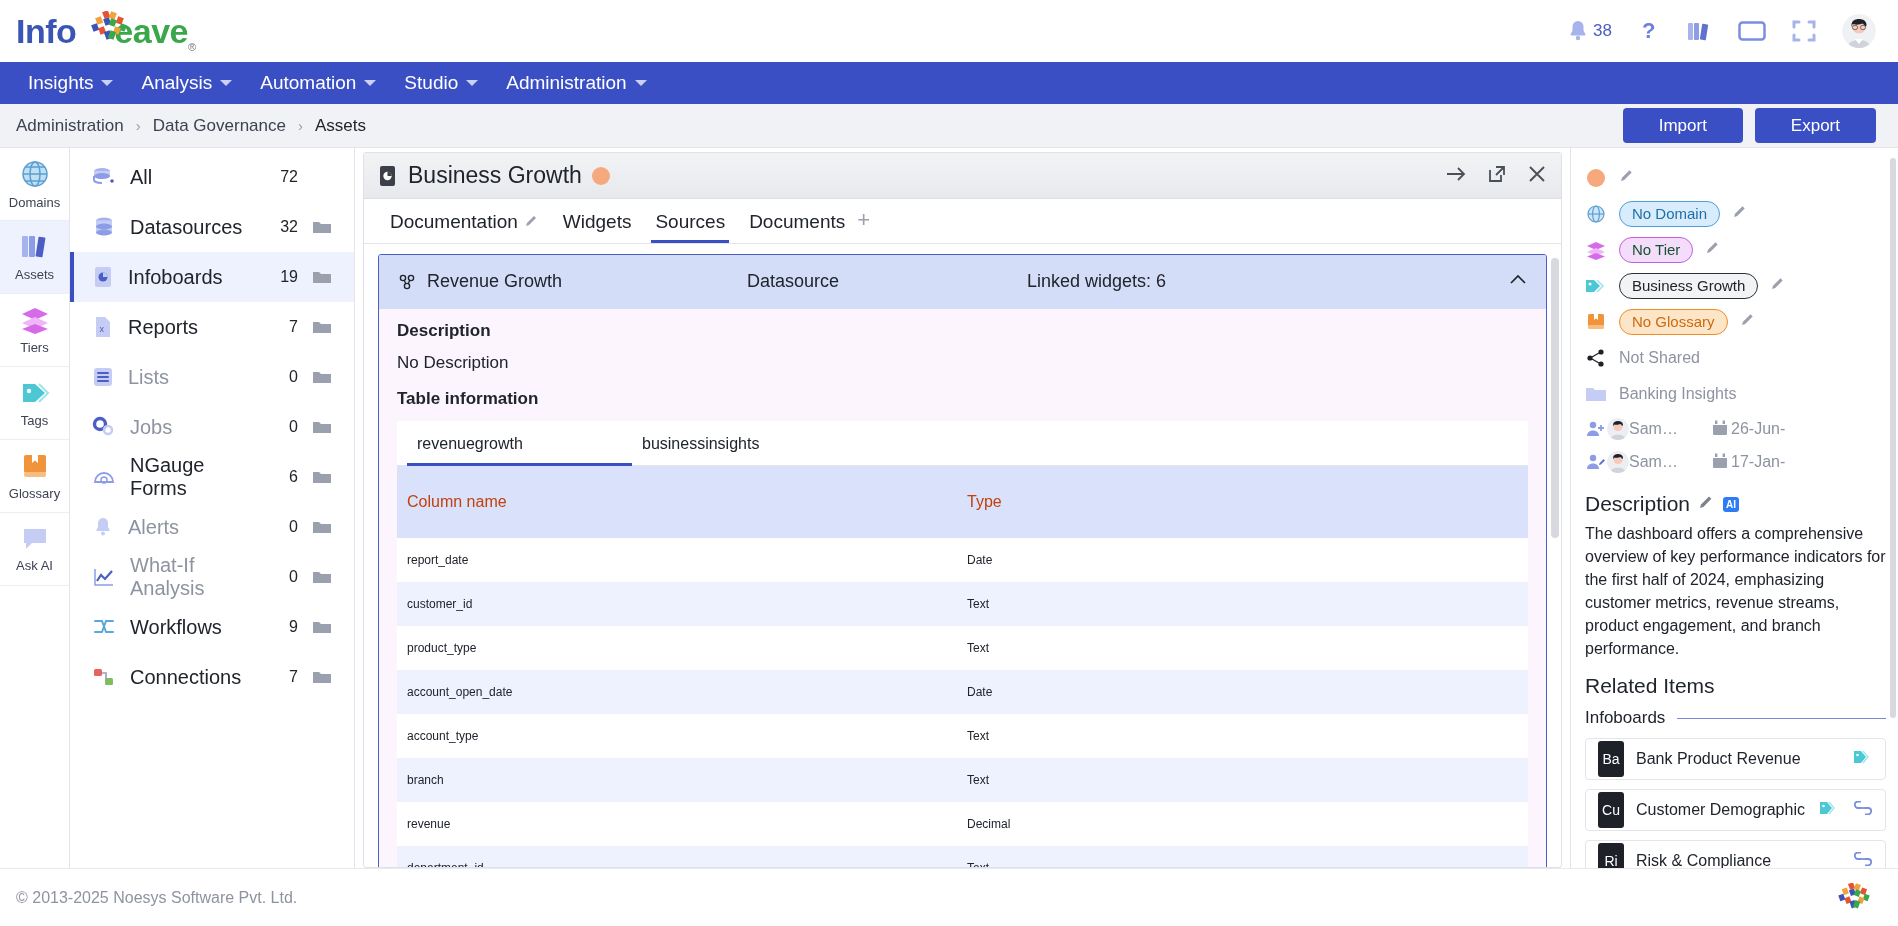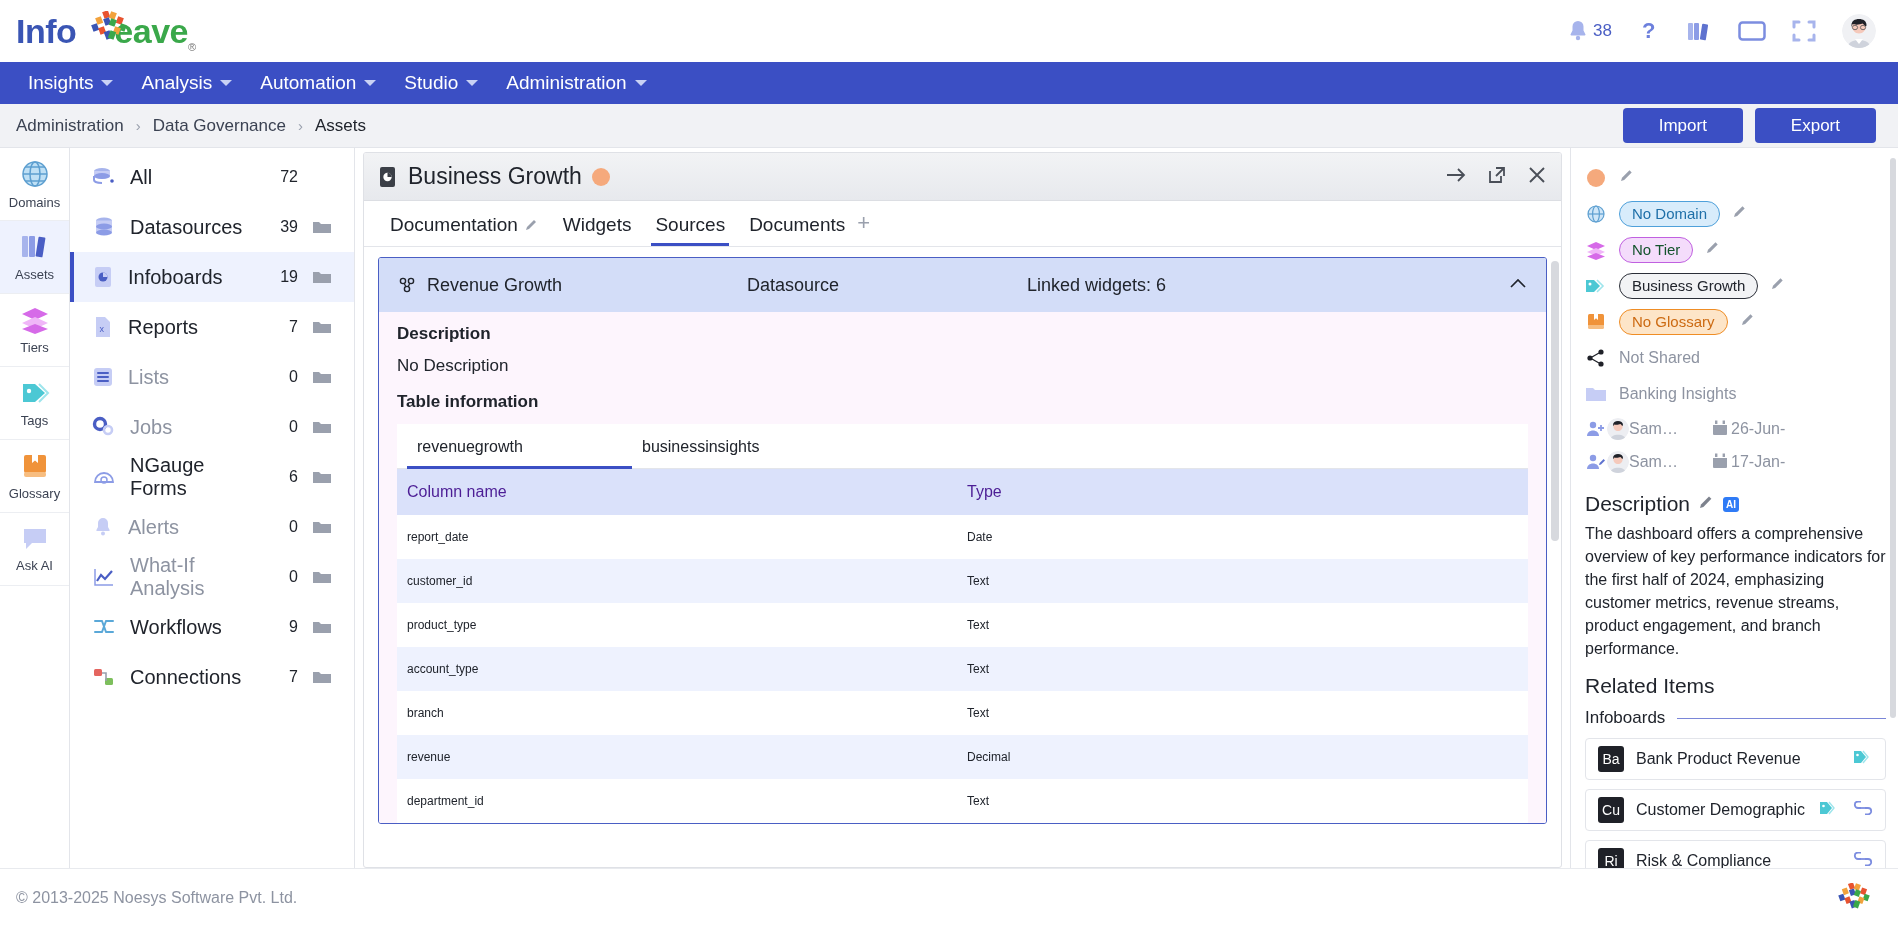--- a/index.html
+++ b/index.html
@@ -141,22 +141,22 @@
   .ti-tab {
     font-size: 16px; color: #20242c; padding: 14px 10px 12px 10px; width: 225px; cursor: pointer;
     position: relative;
   }
   .ti-tab.active::after {
     content:""; position:absolute; left:0; right:0; bottom:-1px; height:3px; background:#3b4fc4;
   }
 
   .dtable { width: 100%; border-collapse: collapse; }
   .dtable th {
-    background: #dae1fa; text-align: left; font-weight: 400; font-size: 16px; color: #4c1d95;
-    padding: 14px 10px; height: 46px;
+    background: #dae1fa; text-align: left; font-weight: 400; font-size: 16px; color: #c2410c;
+    padding: 27px 10px; height: 46px;
   }
   .dtable td { font-size: 12px; color: #20242c; padding: 14px 10px; height: 44px; border: none; }
   .dtable tbody tr:nth-child(even) { background: #eef2fe; }
   .dtable tbody tr:nth-child(odd) { background: #ffffff; }
   .col-name { width: 560px; }
 
   .tbl-wrap { position: relative; }
 
   
   .rightpanel {
@@ -187,21 +187,21 @@
   .desc-text { font-size: 16px; color: #20242c; line-height: 23px; }
   .rel-sub { display: flex; align-items: center; gap: 12px; margin: 10px 0 10px 0; }
   .rel-sub-label { font-size: 17px; color: #20242c; }
   .rel-line { flex: 1; height: 1px; background: #7a86d8; }
 
   .rel-card {
     border: 1px solid #e3e5ea; border-radius: 4px; height: 42px; display: flex; align-items: center;
     padding: 0 12px; gap: 12px; margin-bottom: 9px; cursor: pointer; background:#fff;
   }
   .rel-ini {
-    width: 26px; height: 26px; border-radius: 3px; background: #1f2128; color: #fff;
+    width: 26px; height: 36px; border-radius: 3px; background: #1f2128; color: #fff;
     display: flex; align-items: center; justify-content: center; font-size: 14px;
   }
   .rel-label { flex: 1; font-size: 16px; color: #20242c; }
   .rel-icons { display: flex; align-items: center; gap: 14px; }
 
   
   .footer {
     height: 58px; flex: 0 0 58px; background: #fff; border-top: 1px solid #e8eaee;
     display: flex; align-items: center; justify-content: space-between; padding: 0 26px 0 16px;
   }
@@ -381,21 +381,21 @@
       </div>
 
       <div class="type-row">
         <svg width="24" height="24" viewBox="0 0 24 24">
             <ellipse cx="12" cy="5.5" rx="8" ry="3" fill="#a7b4ec"></ellipse>
             <rect x="4" y="5.5" width="16" height="12" fill="#c6cdf5"></rect>
             <ellipse cx="12" cy="11.5" rx="8" ry="3" fill="#8c9ce6"></ellipse>
             <ellipse cx="12" cy="17.5" rx="8" ry="3" fill="#8c9ce6"></ellipse>
           </svg>
         <span class="type-name">Datasources</span>
-        <span class="type-count">39</span>
+        <span class="type-count">32</span>
         <span class="folder-ic">
             <svg width="20" height="16" viewBox="0 0 20 16">
               <path d="M1 3h6l2 2h10v9H1z" fill="#9aa0ad"></path>
             </svg>
           </span>
       </div>
 
       <div class="type-row active">
         <svg width="22" height="24" viewBox="0 0 22 24">
             <rect x="3" y="2" width="16" height="20" rx="2" fill="#c6cdf5"></rect>
@@ -614,20 +614,24 @@
                           <td class="col-name">report_date</td>
                           <td>Date</td>
                         </tr>
                       <tr>
                           <td class="col-name">customer_id</td>
                           <td>Text</td>
                         </tr>
                       <tr>
                           <td class="col-name">product_type</td>
                           <td>Text</td>
+                        </tr>
+                      <tr>
+                          <td class="col-name">account_open_date</td>
+                          <td>Date</td>
                         </tr>
                       <tr>
                           <td class="col-name">account_type</td>
                           <td>Text</td>
                         </tr>
                       <tr>
                           <td class="col-name">branch</td>
                           <td>Text</td>
                         </tr>
                       <tr>

